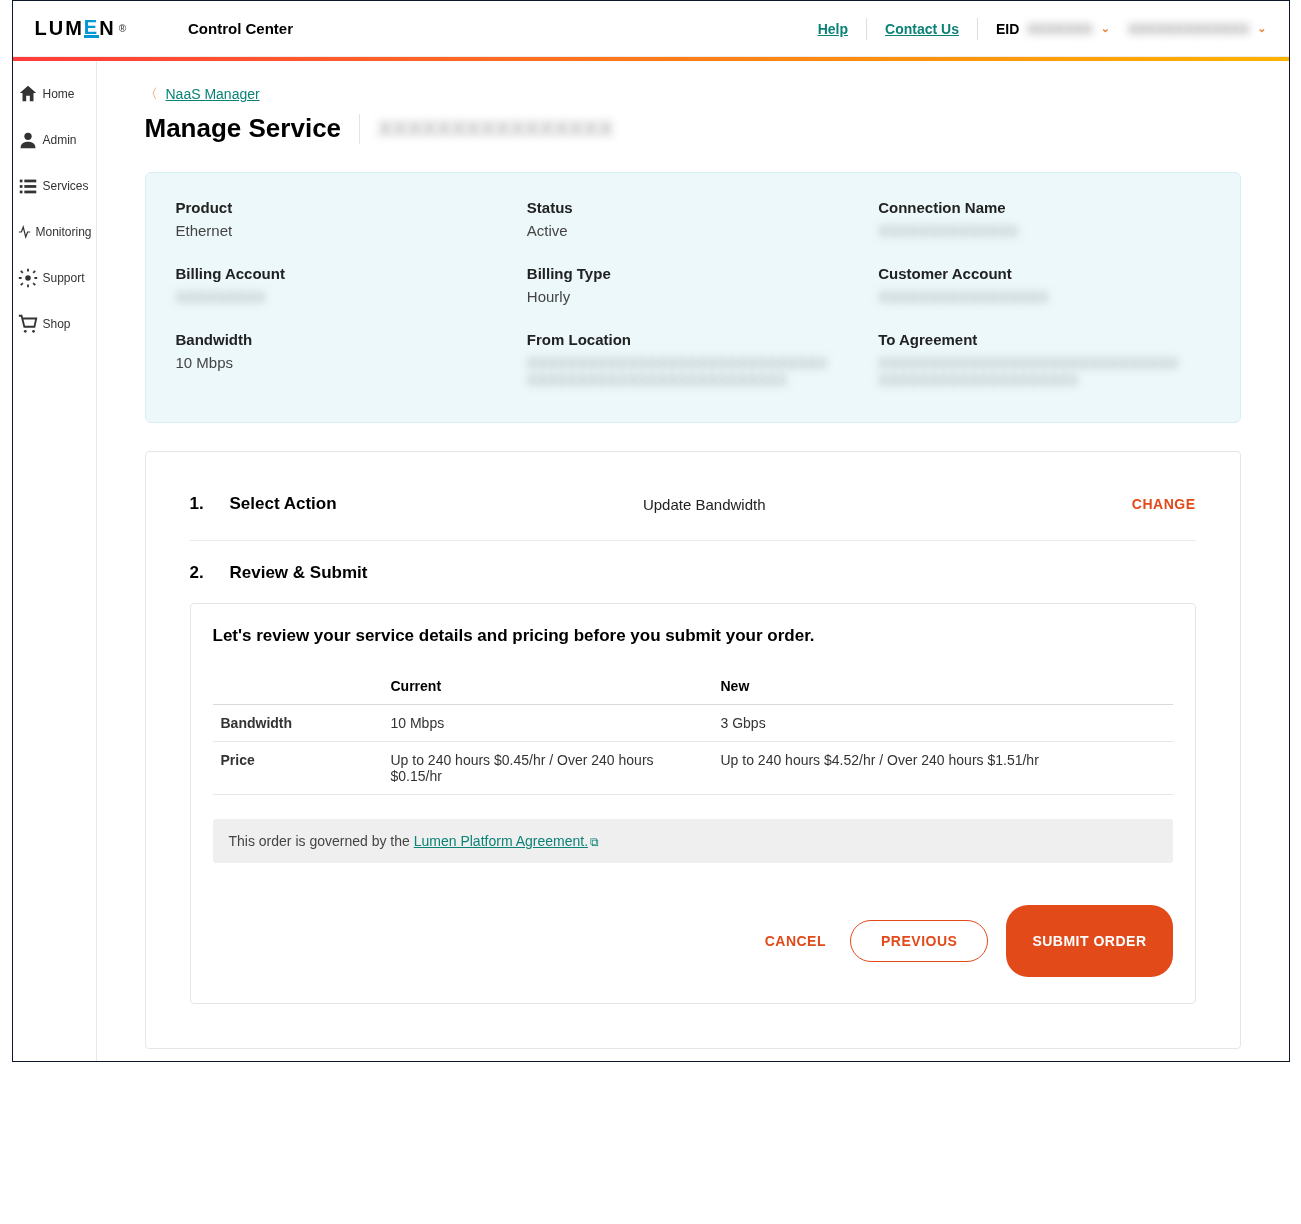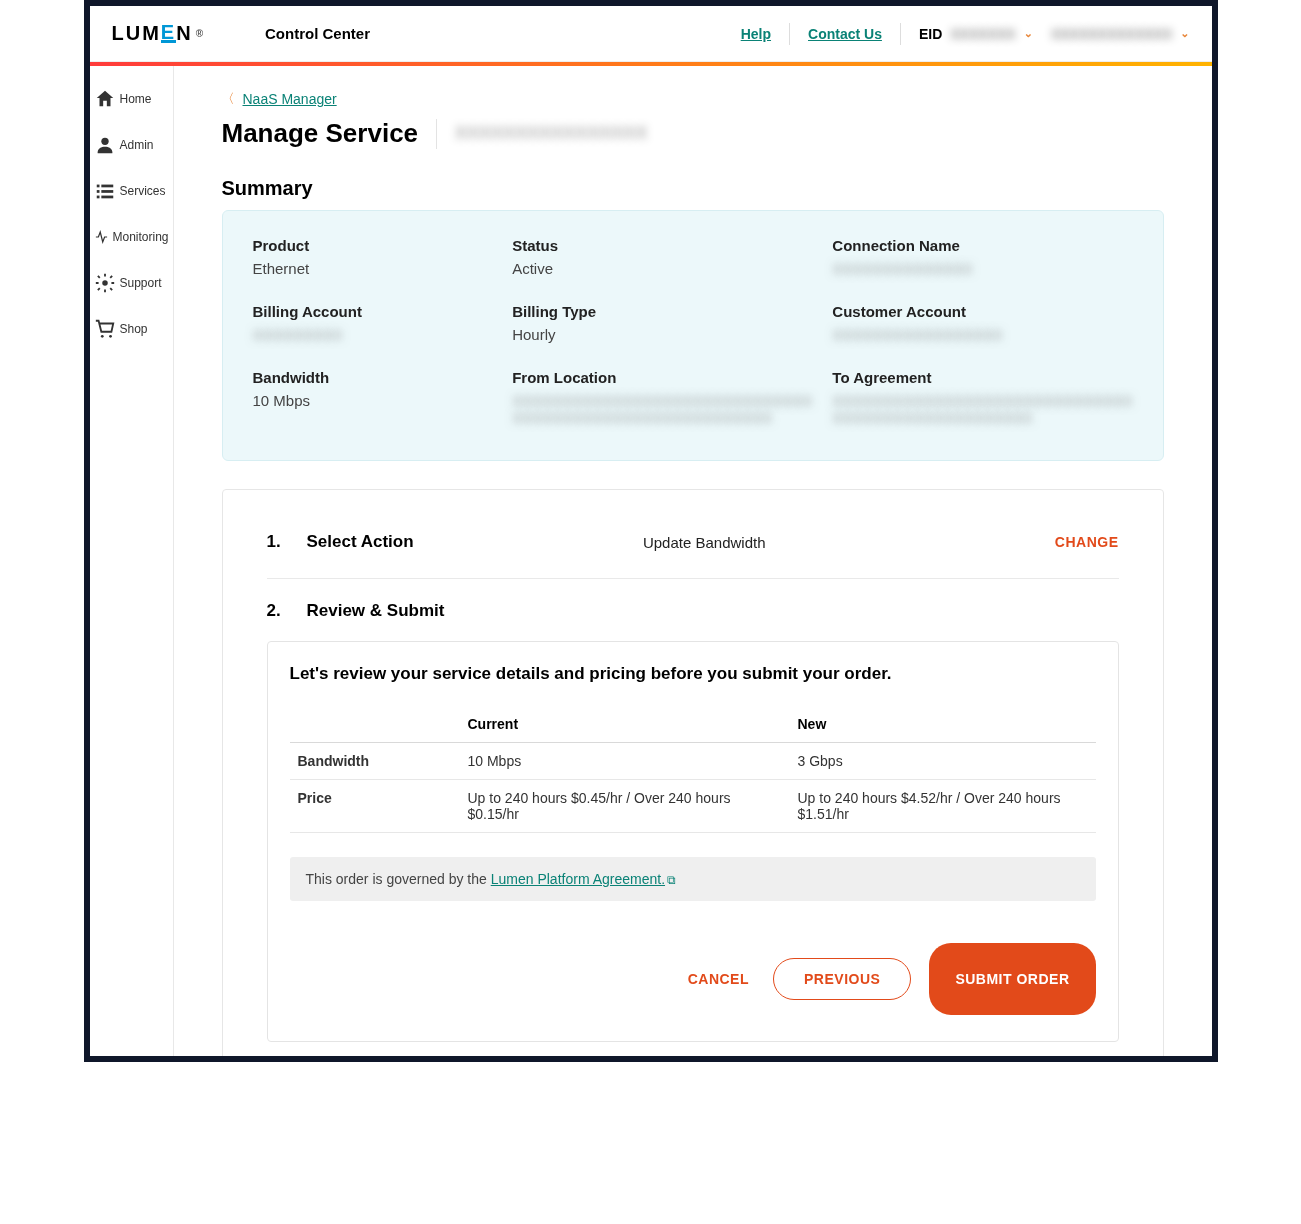--- a/index.html
+++ b/index.html
@@ -1,17 +1,17 @@
 <!DOCTYPE html>
 <html><head>
 <meta charset="utf-8">
 <style>
   * { box-sizing: border-box; margin: 0; padding: 0; }
   body { font-family: Arial, Helvetica, sans-serif; background: #fff; color: #000; font-size: 14px; }
-  .frame { border: 6px solid #0f172a; width: 1134px; height: 1062px; margin: 0 auto; position: relative; overflow: hidden; }
+  .frame { border: 1px solid #0f172a; width: 1278px; height: 1062px; margin: 0 auto; position: relative; overflow: hidden; }
   .topbar { height: 56px; display: flex; align-items: center; padding: 0 22px; border-bottom: 1px solid #eee; }
   .logo { font-weight: 700; font-size: 20px; letter-spacing: 2px; display: flex; align-items: center; }
   .logo .e { color: #0097d6; border-bottom: 3px solid #0097d6; padding-bottom: 0; line-height: 0.8; display:inline-block; }
   .logo-reg { font-size: 10px; margin-left: 3px; color:#555;}
   .app-name { font-weight: 700; font-size: 15px; margin-left: 60px; }
   .top-right { margin-left: auto; display: flex; align-items: center; gap: 18px; }
   .top-link { color: #0a8276; font-weight: 700; font-size: 14px; text-decoration: underline; cursor: pointer; }
   .vdiv { width:1px; height: 22px; background:#ddd; }
   .eid { font-weight:700; font-size:14px; display:flex; align-items:center; gap:8px;}
   .blur { color: transparent; text-shadow: 0 0 8px rgba(0,0,0,0.45); user-select:none; }
@@ -135,24 +135,23 @@
     </div>
 
     <div class="main">
       <div class="breadcrumb">
         <span class="bc-chev">〈</span>
         <span class="bc-link">NaaS Manager</span>
       </div>
       <div class="page-title-row">
         <div class="page-title">Manage Service</div>
         <div class="pt-div"></div>
-        <div class="blur" style="font-size:18px;">XXXXXXXXXXXXXXXX</div>
-      </div>
-
-      <div class="section-h">Summary</div>
+        <div class="blur" style="font-size:22px;">XXXXXXXXXXXXXXXX</div>
+      </div>
+
       <div class="summary-card">
         <div class="sum-grid">
           <div>
             <div class="sum-label">Product</div>
             <div class="sum-val">Ethernet</div>
           </div>
           <div>
             <div class="sum-label">Status</div>
             <div class="sum-val">Active</div>
           </div>

